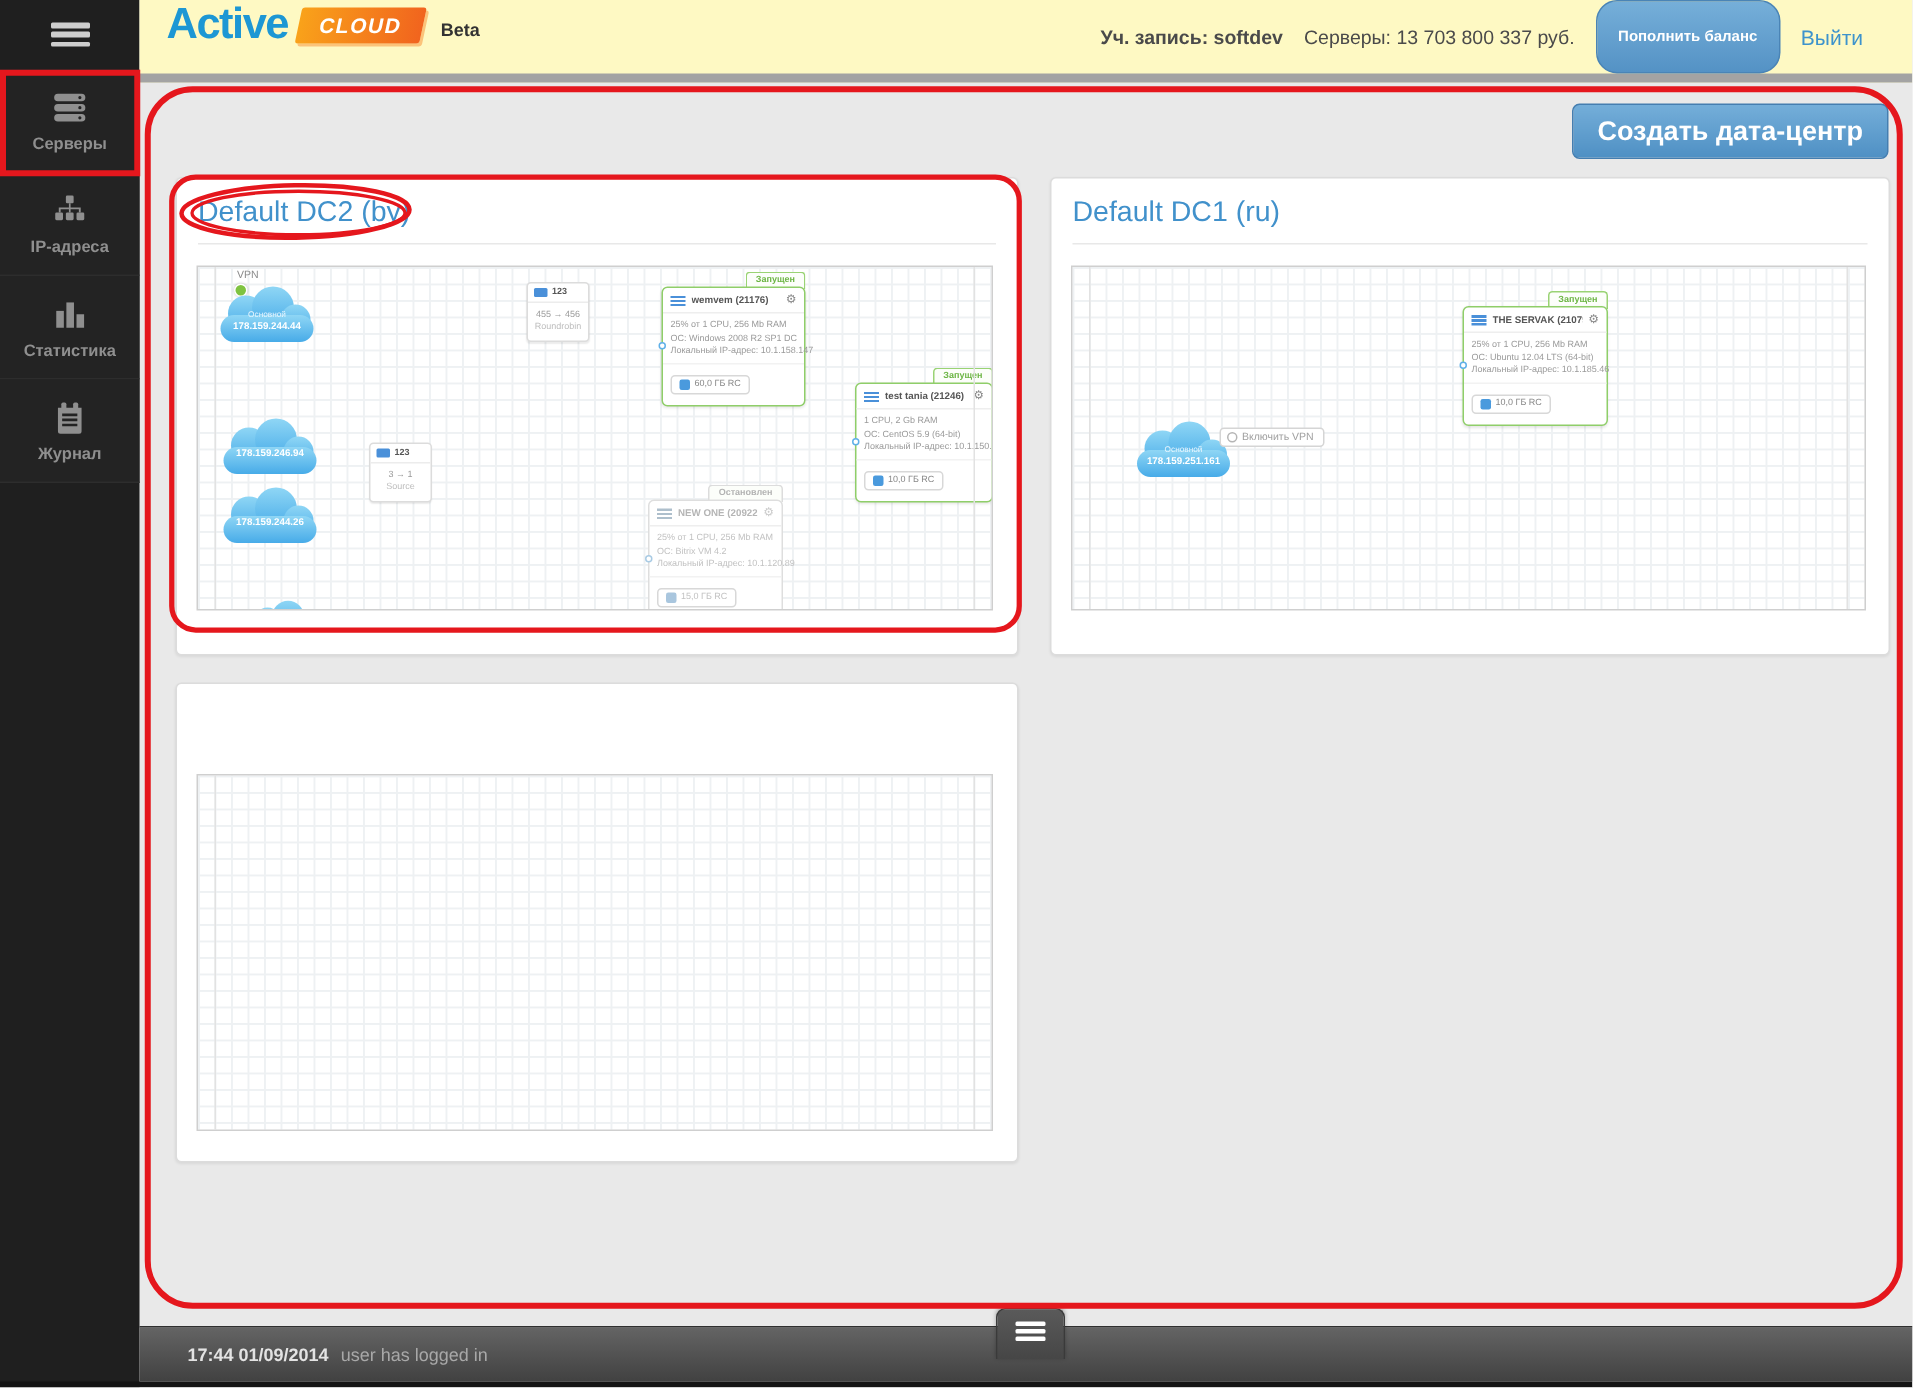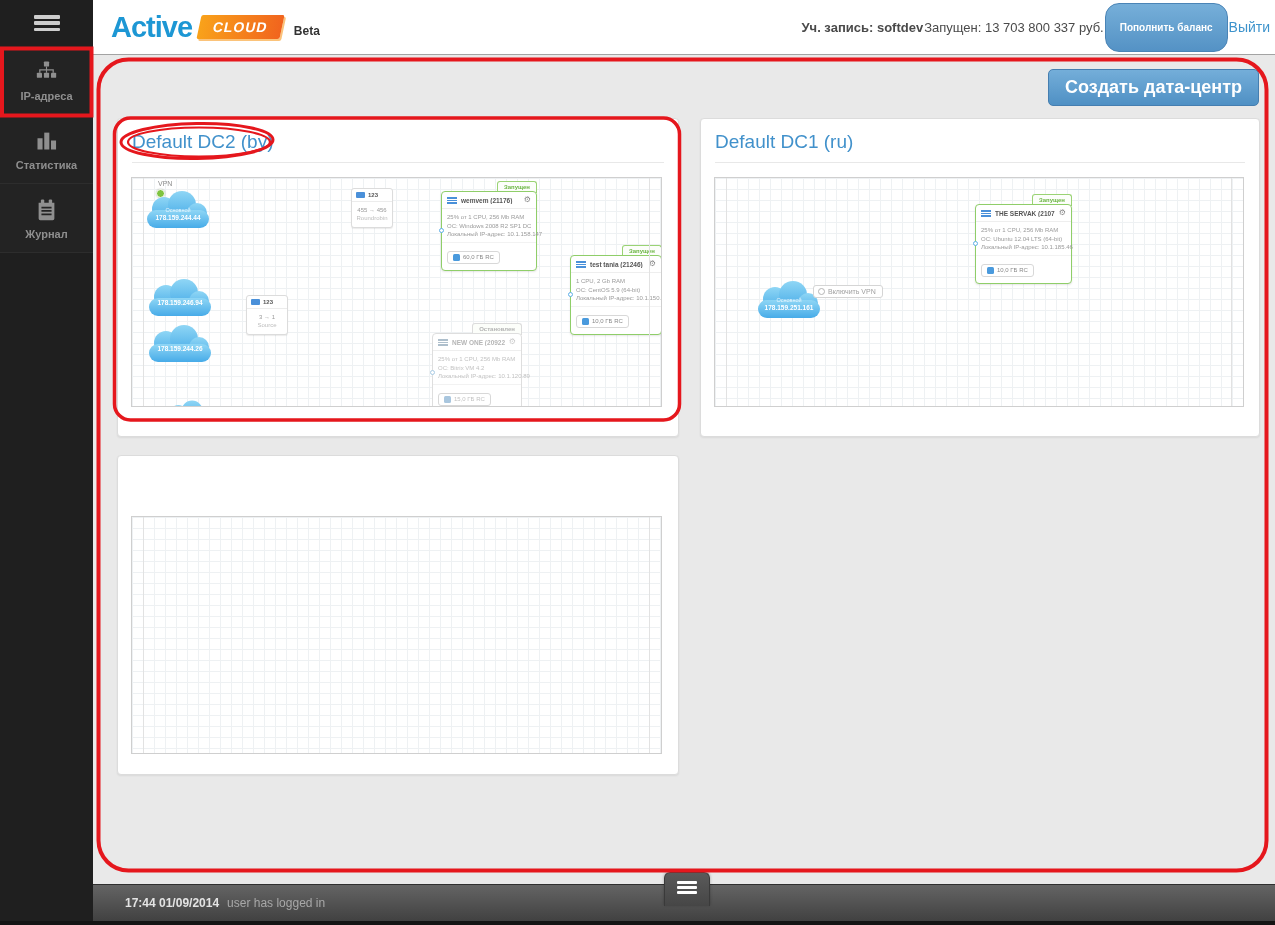--- a/index.html
+++ b/index.html
@@ -11,29 +11,29 @@
   .side-burger { height:46px; display:flex; align-items:center; justify-content:center; cursor:pointer; }
   .burger-bars { width:26px; height:16px; display:flex; flex-direction:column; justify-content:space-between; }
   .burger-bars i { display:block; height:3.5px; background:#cdcdcd; border-radius:1px; }
   .side-item { height:69px; display:flex; flex-direction:column; align-items:center; justify-content:center; gap:5px;
                border-bottom:1px solid #2d2d2d; color:#8f8f8f; cursor:pointer; background:#232323; }
   .side-item.active { background:#3e3e3e; color:#ffffff; }
   .side-item svg { width:27px; height:27px; fill:currentColor; }
   .side-label { font-size:11px; font-weight:bold; }
 
   
-  #header { position:absolute; left:93px; top:0; width:1182px; height:55px; background:#ffffff;
-            border-bottom:1px solid #a3a3a3; z-index:2; display:flex; align-items:center; }
+  #header { position:absolute; left:93px; top:0; width:1182px; height:55px; background:#fef9c3;
+            border-bottom:6px solid #a3a3a3; z-index:2; display:flex; align-items:flex-start; }
   .logo-wrap { display:flex; align-items:center; margin-left:18px; }
   .brand-text { font-size:29px; font-weight:bold; color:#1d97d4; letter-spacing:-1px; }
   .brand-badge { margin-left:7px; transform:skewX(-12deg); background:linear-gradient(90deg,#f9a21a,#f1641e);
                  color:#fff; font-size:14px; font-weight:bold; letter-spacing:1px; padding:4px 14px; border-radius:2px;
                  box-shadow:2px 2px 0 #fbc37a; }
   .brand-beta { margin-left:12px; font-size:12px; font-weight:bold; color:#333; align-self:flex-end; margin-bottom:6px; }
-  .header-right { position:absolute; right:5px; top:0; height:100%; display:flex; align-items:center; gap:1px; }
+  .header-right { position:absolute; right:33px; top:0; height:100%; display:flex; align-items:center; gap:14px; }
   .acct { font-size:13px; color:#4a4a4a; font-weight:bold; }
   .balance { font-size:13px; color:#4a4a4a; }
   .topup-btn { background:linear-gradient(#76afd9,#5492c5); border:1px solid #4a84b6; color:#fff; font-weight:bold;
                font-size:10px; padding:18px 14px; border-radius:14px; cursor:pointer; font-family:inherit; }
   .logout { font-size:14px; color:#3d93cc; text-decoration:none; cursor:pointer; }
 
   
   #main { position:absolute; left:93px; top:55px; width:1182px; height:829px; background:#e9e9e9; z-index:1; }
   .create-btn { position:absolute; top:14px; right:16px; background:linear-gradient(#74aed9,#4f90c4);
                 border:1px solid #457eb0; color:#fff; font-weight:bold; font-size:18px; padding:7px 16px;
@@ -141,20 +141,28 @@
   <div id="sidebar">
     <div class="side-burger">
       <span class="burger-bars">
           <i></i>
           <i></i>
           <i></i>
         </span>
     </div>
     <div class="side-item">
       <svg viewBox="0 0 24 24">
+        <path fill-rule="evenodd" d="M5 4h14a2.2 2.2 0 0 1 0 4.5H5A2.2 2.2 0 0 1 5 4zm13 1.3a.95.95 0 1 0 0 1.9.95.95 0 0 0 0-1.9z"></path>
+        <path fill-rule="evenodd" d="M5 10h14a2.2 2.2 0 0 1 0 4.5H5A2.2 2.2 0 0 1 5 10zm13 1.3a.95.95 0 1 0 0 1.9.95.95 0 0 0 0-1.9z"></path>
+        <path fill-rule="evenodd" d="M5 16h14a2.2 2.2 0 0 1 0 4.5H5A2.2 2.2 0 0 1 5 16zm13 1.3a.95.95 0 1 0 0 1.9.95.95 0 0 0 0-1.9z"></path>
+      </svg>
+      <span class="side-label">Серверы</span>
+    </div>
+    <div class="side-item">
+      <svg viewBox="0 0 24 24">
         <rect x="9.7" y="3" width="4.6" height="4.6" rx="0.8"></rect>
         <path d="M11.5 7.6h1v2.4h-1zM5.5 10h13v1.1h-13zM5.5 10h1.1v3h-1.1zM11.5 10h1v3h-1zM17.4 10h1.1v3h-1.1z"></path>
         <rect x="3.4" y="13" width="4.6" height="4.6" rx="0.8"></rect>
         <rect x="9.7" y="13" width="4.6" height="4.6" rx="0.8"></rect>
         <rect x="16" y="13" width="4.6" height="4.6" rx="0.8"></rect>
       </svg>
       <span class="side-label">IP-адреса</span>
     </div>
     <div class="side-item">
       <svg viewBox="0 0 24 24">
@@ -179,21 +187,21 @@
       <span class="brand-text">Active</span>
       <span class="brand-badge">CLOUD</span>
       <span class="brand-beta">Beta</span>
     </div>
     <div class="header-right">
       <span class="acct">
         <span>Уч. запись:</span>
         <span>softdev</span>
       </span>
       <span class="balance">
-        <span>Запущен:</span>
+        <span>Серверы:</span>
         <span>13 703 800 337 руб.</span>
       </span>
       <button class="topup-btn">Пополнить баланс</button>
       <a class="logout">Выйти</a>
     </div>
   </div>
 
   <div id="main">
     <button class="create-btn">Создать дата-центр</button>
 

